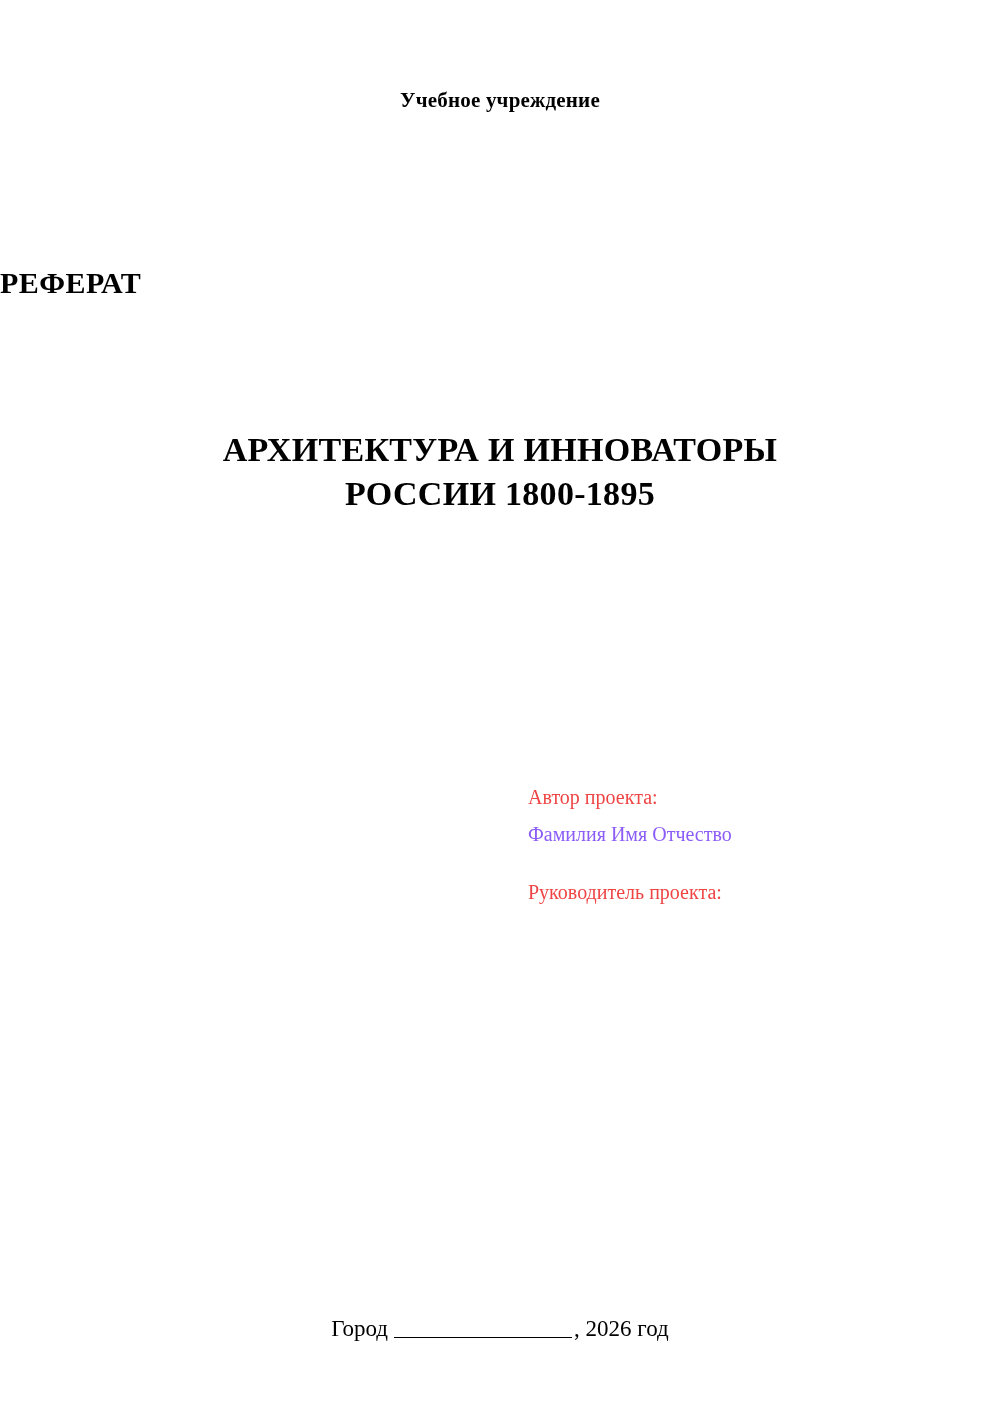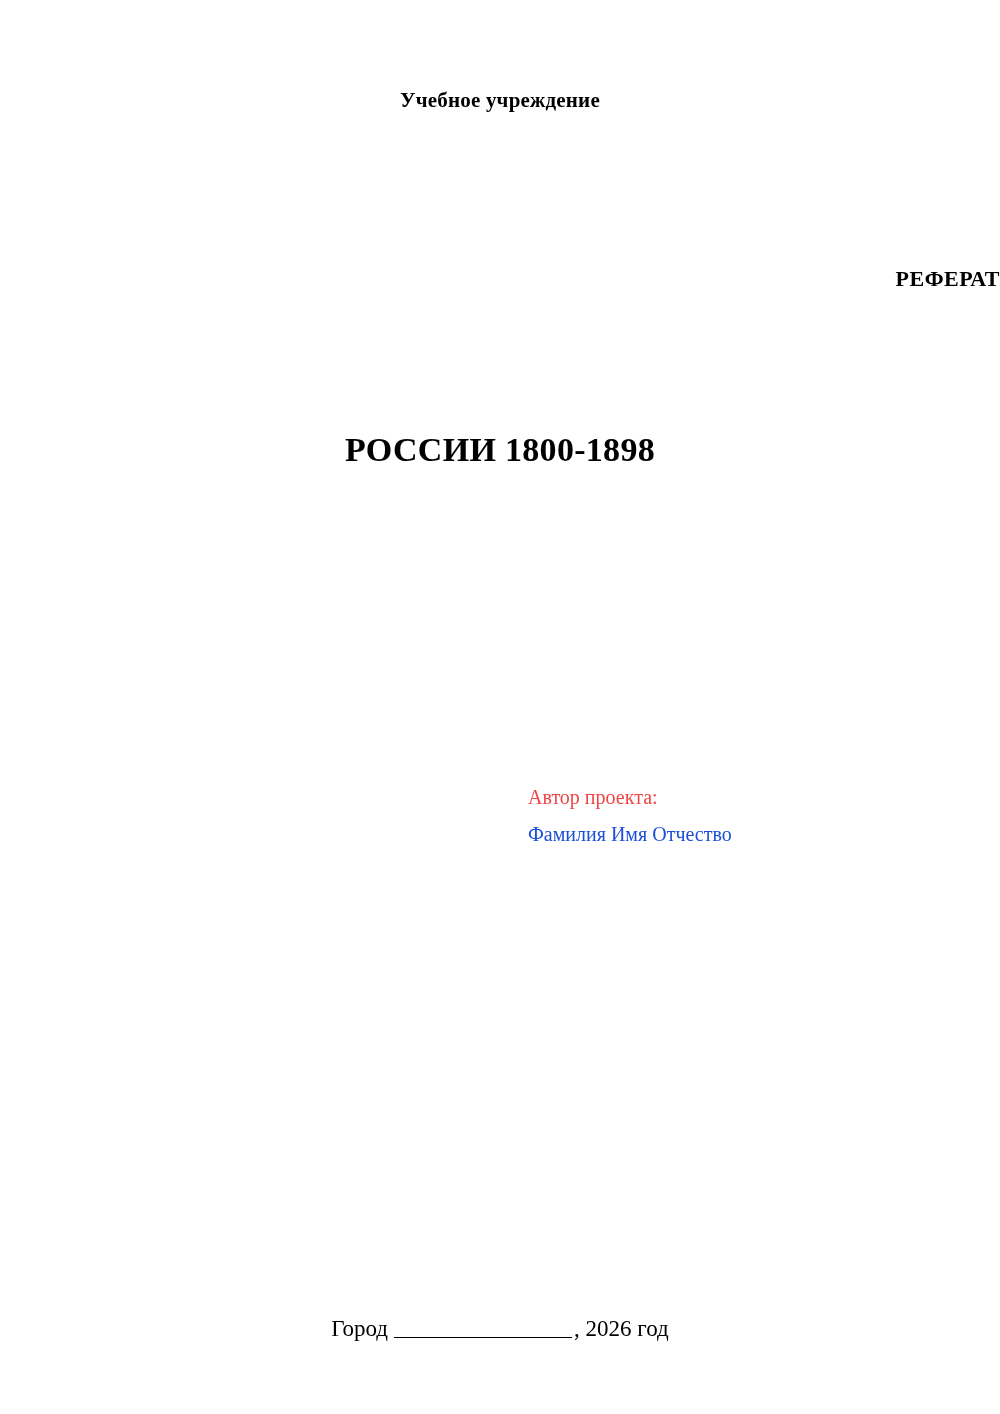--- a/index.html
+++ b/index.html
@@ -33,22 +33,22 @@
     font-weight: 700;
     letter-spacing: 0.2px;
   }
 
   
   .doc-type {
     position: absolute;
     top: 266px;
     left: 0;
     right: 0;
-    text-align: right;
-    font-size: 22px;
+    text-align: left;
+    font-size: 30px;
     font-weight: 700;
     letter-spacing: 0.5px;
   }
 
   
   .title-block {
     position: absolute;
     top: 428px;
     left: 110px;
     right: 110px;
@@ -77,21 +77,21 @@
   }
   .credit-label {
     font-size: 20px;
     font-weight: 400;
     color: #ef4444;
     line-height: 1.5;
     margin-bottom: 8px;
   }
   .credit-value {
     font-size: 20px;
-    color: #1d4ed8;
+    color: #8b5cf6;
     line-height: 1.45;
   }
 
   
   .footer {
     position: absolute;
     bottom: 72px;
     left: 0;
     right: 0;
     text-align: center;
@@ -110,31 +110,33 @@
 </head>
 <body>
 
 <div class="page">
 
   <div class="institution">Учебное учреждение</div>
 
   <div class="doc-type">РЕФЕРАТ</div>
 
   <div class="title-block">
-    <div class="title-line">РОССИИ 1800-1898</div>
+    <div class="title-line">АРХИТЕКТУРА И ИННОВАТОРЫ</div>
+    <div class="title-line">РОССИИ 1800-1895</div>
   </div>
 
   <div class="credits">
 
     <div class="credit-group">
       <div class="credit-label">Автор проекта:</div>
       <div class="credit-value">Фамилия Имя Отчество</div>
     </div>
 
     <div class="credit-group">
+      <div class="credit-label">Руководитель проекта:</div>
     </div>
 
   </div>
 
   <div class="footer">
     <span>Город</span><span class="rule"></span><span class="year-part">, 2026 год</span>
   </div>
 
 </div>
 

